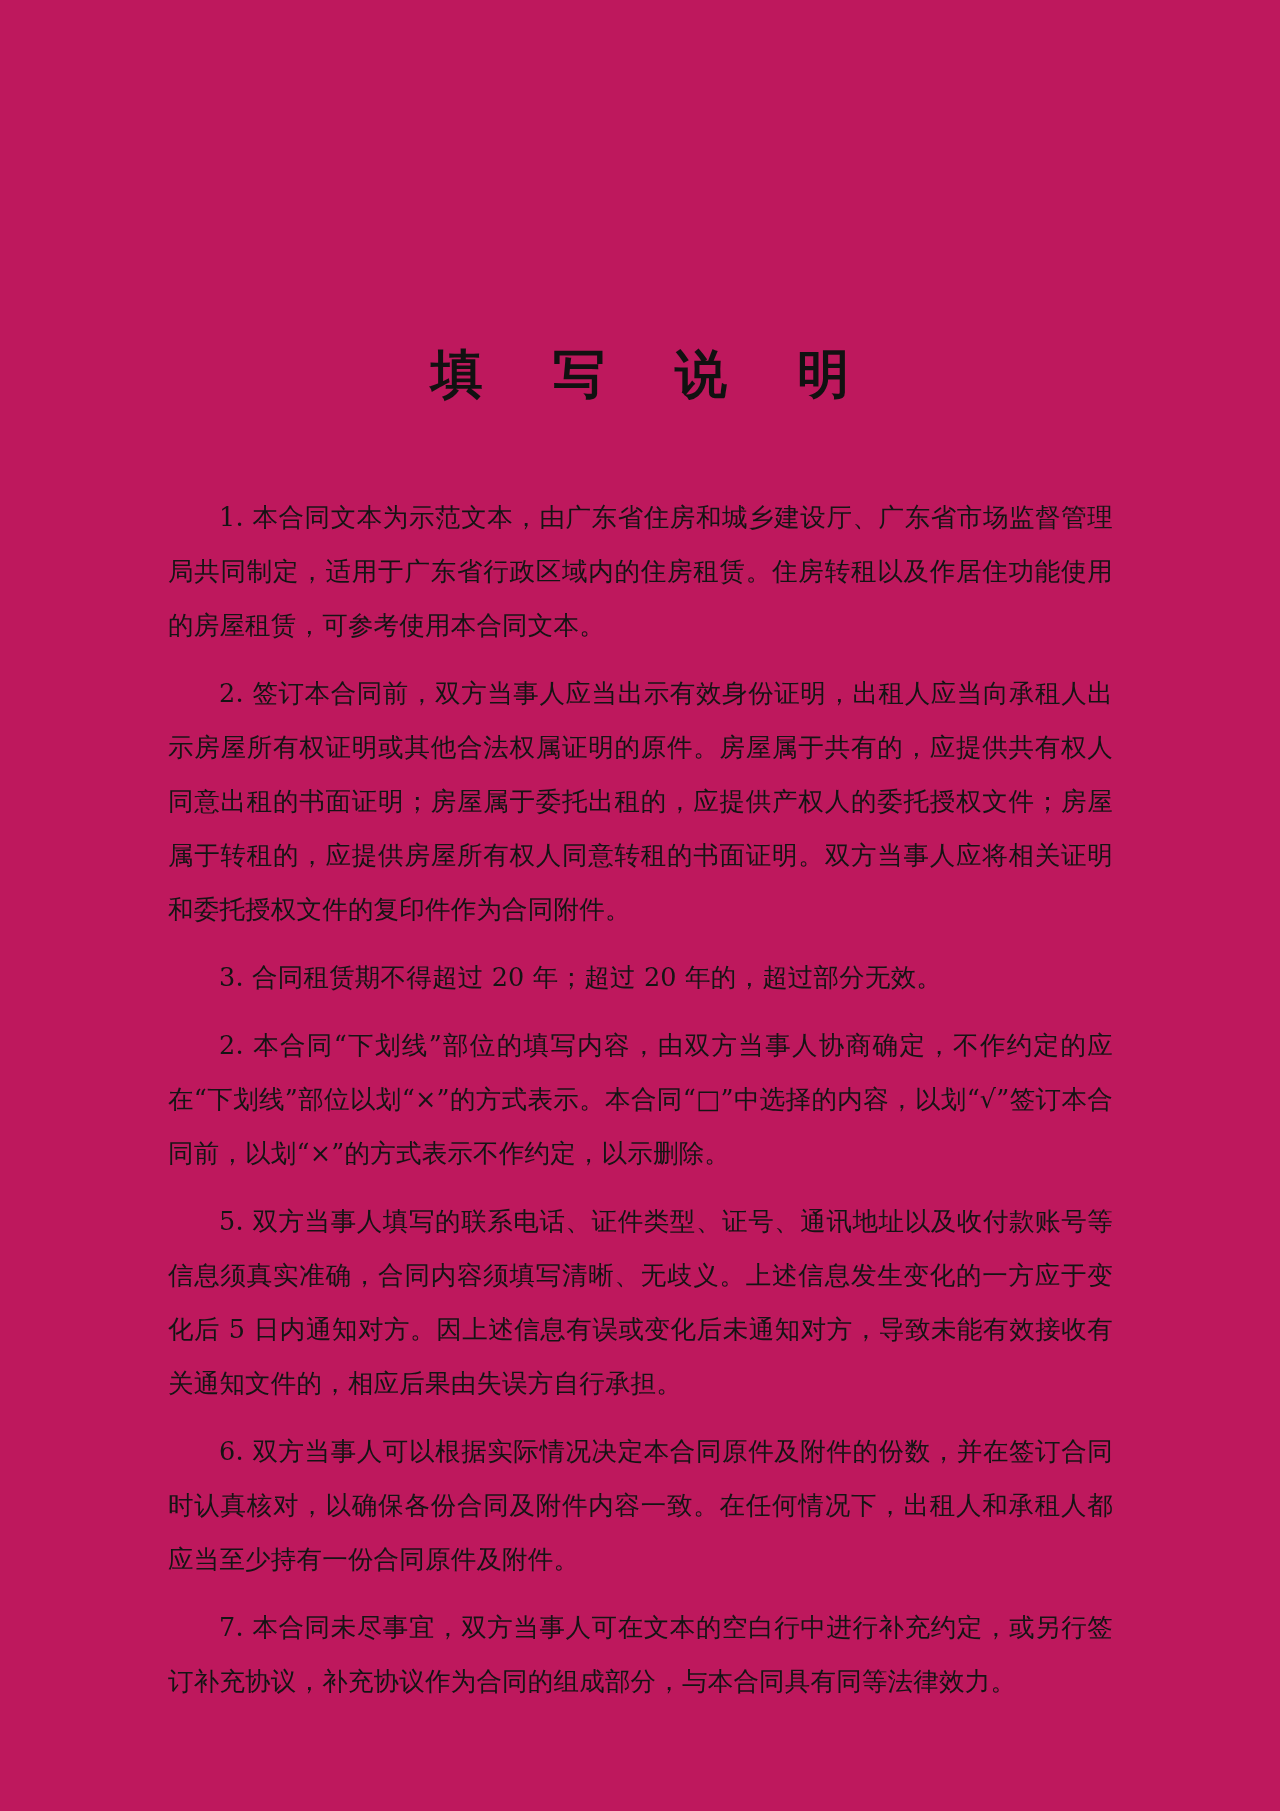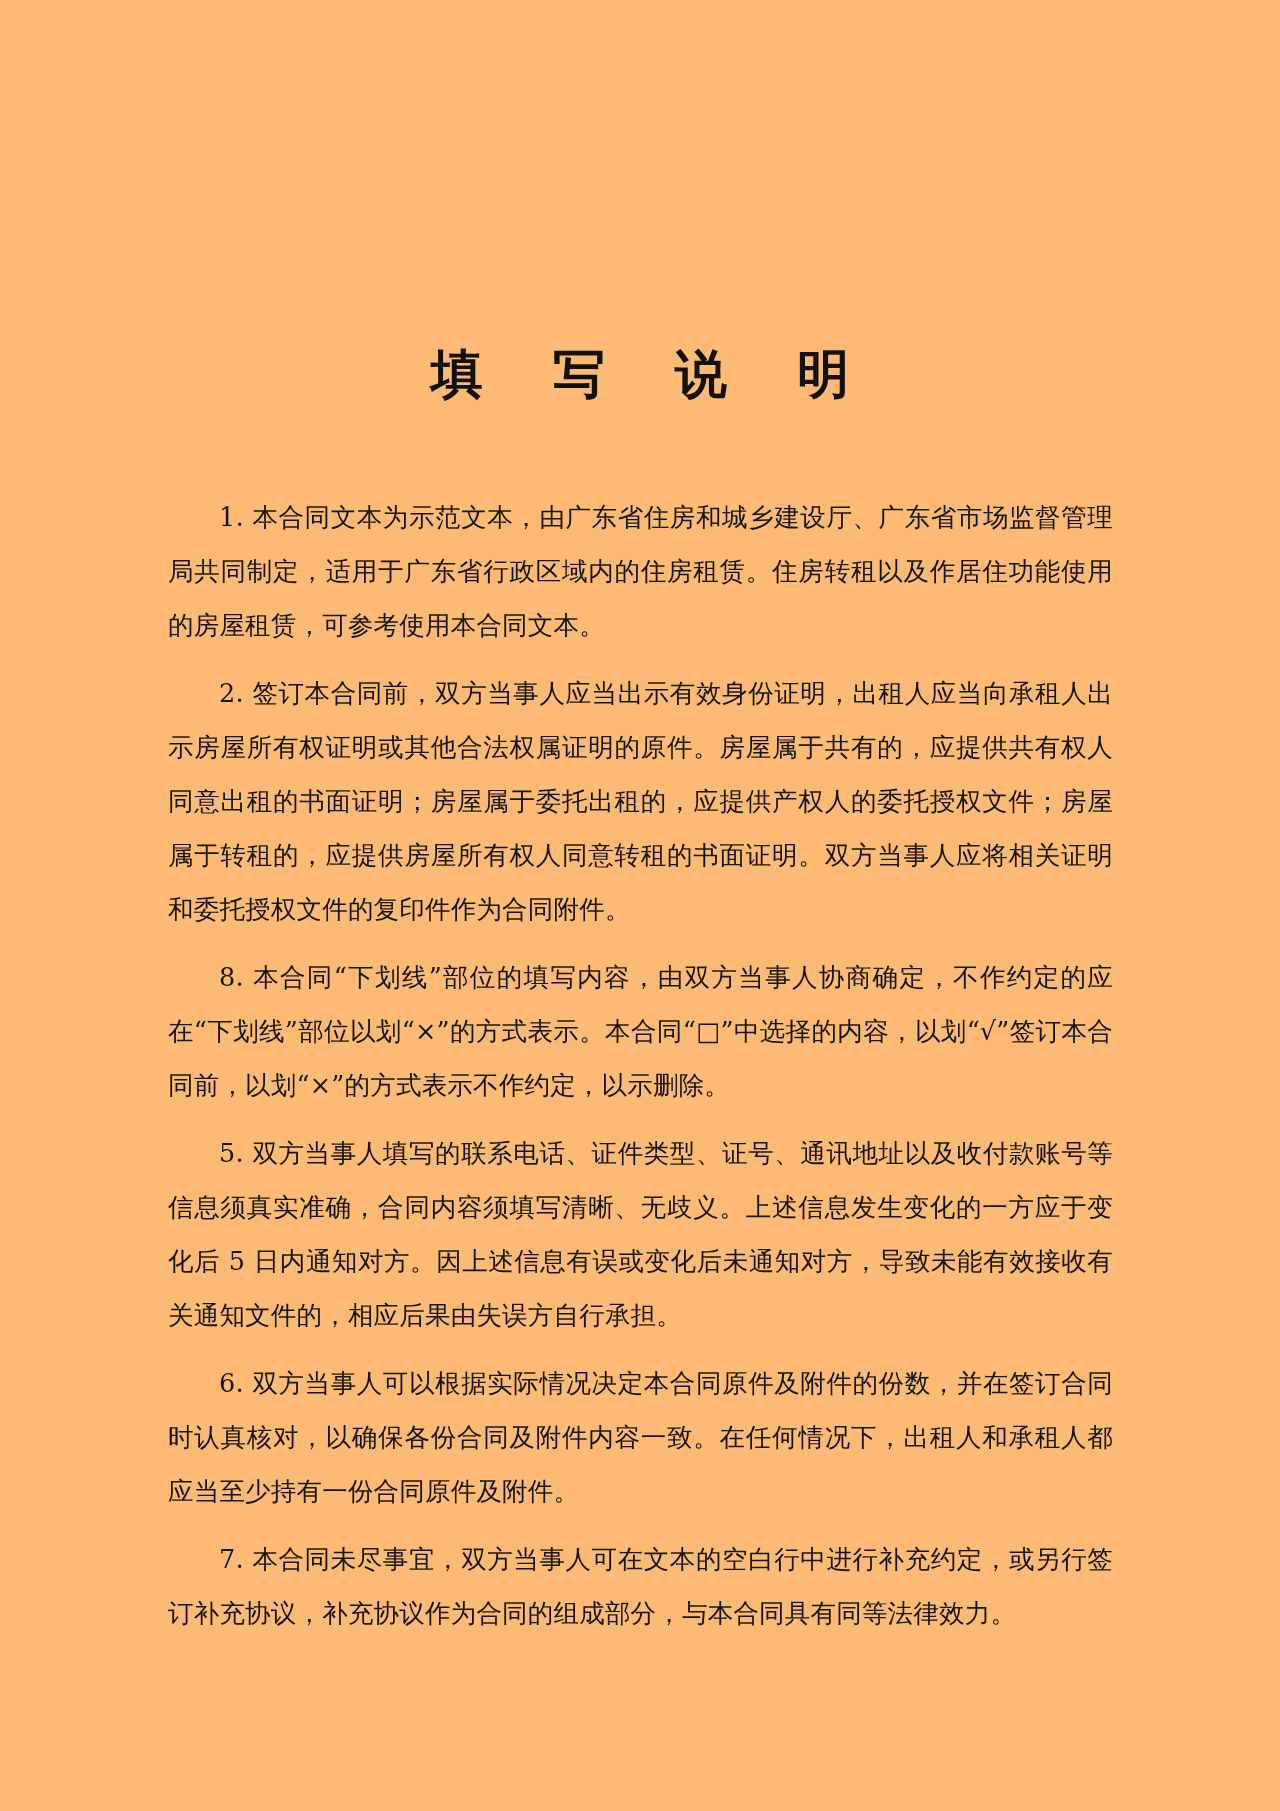--- a/index.html
+++ b/index.html
@@ -4,21 +4,21 @@
 <style>
   html, body {
     margin: 0;
     padding: 0;
     background: #ffffff;
   }
   .page {
     position: relative;
     width: 1280px;
     height: 1811px;
-    background: #fdba74;
+    background: #be185d;
     margin: 0 auto;
     overflow: hidden;
     font-family: "DejaVu Serif", "Liberation Serif", serif;
     color: #1a1a1a;
   }
   .doc-title {
     position: absolute;
     top: 340px;
     left: 0;
     width: 100%;
@@ -59,22 +59,23 @@
 <div class="page">
 
   <div class="doc-title">填 写 说 明</div>
 
   <div class="body-block">
 
     <p class="para">1. 本合同文本为示范文本，由广东省住房和城乡建设厅、广东省市场监督管理局共同制定，适用于广东省行政区域内的住房租赁。住房转租以及作居住功能使用的房屋租赁，可参考使用本合同文本。</p>
 
     <p class="para">2. 签订本合同前，双方当事人应当出示有效身份证明，出租人应当向承租人出示房屋所有权证明或其他合法权属证明的原件。房屋属于共有的，应提供共有权人同意出租的书面证明；房屋属于委托出租的，应提供产权人的委托授权文件；房屋属于转租的，应提供房屋所有权人同意转租的书面证明。双方当事人应将相关证明和委托授权文件的复印件作为合同附件。</p>
 
+    <p class="para">3. 合同租赁期不得超过 20 年；超过 20 年的，超过部分无效。</p>
 
-    <p class="para"><span>8. 本合同“</span><span class="ul">下划线</span><span>”部位的填写内容，由双方当事人协商确定，不作约定的应在“</span><span class="ul">下划线</span><span>”部位以划“×”的方式表示。本合同“□”中选择的内容，以划“√”签订本合同前，以划“×”的方式表示不作约定，以示删除。</span></p>
+    <p class="para"><span>2. 本合同“</span><span class="ul">下划线</span><span>”部位的填写内容，由双方当事人协商确定，不作约定的应在“</span><span class="ul">下划线</span><span>”部位以划“×”的方式表示。本合同“□”中选择的内容，以划“√”签订本合同前，以划“×”的方式表示不作约定，以示删除。</span></p>
 
     <p class="para">5. 双方当事人填写的联系电话、证件类型、证号、通讯地址以及收付款账号等信息须真实准确，合同内容须填写清晰、无歧义。上述信息发生变化的一方应于变化后 5 日内通知对方。因上述信息有误或变化后未通知对方，导致未能有效接收有关通知文件的，相应后果由失误方自行承担。</p>
 
     <p class="para">6. 双方当事人可以根据实际情况决定本合同原件及附件的份数，并在签订合同时认真核对，以确保各份合同及附件内容一致。在任何情况下，出租人和承租人都应当至少持有一份合同原件及附件。</p>
 
     <p class="para">7. 本合同未尽事宜，双方当事人可在文本的空白行中进行补充约定，或另行签订补充协议，补充协议作为合同的组成部分，与本合同具有同等法律效力。</p>
 
   </div>
 </div>
 

